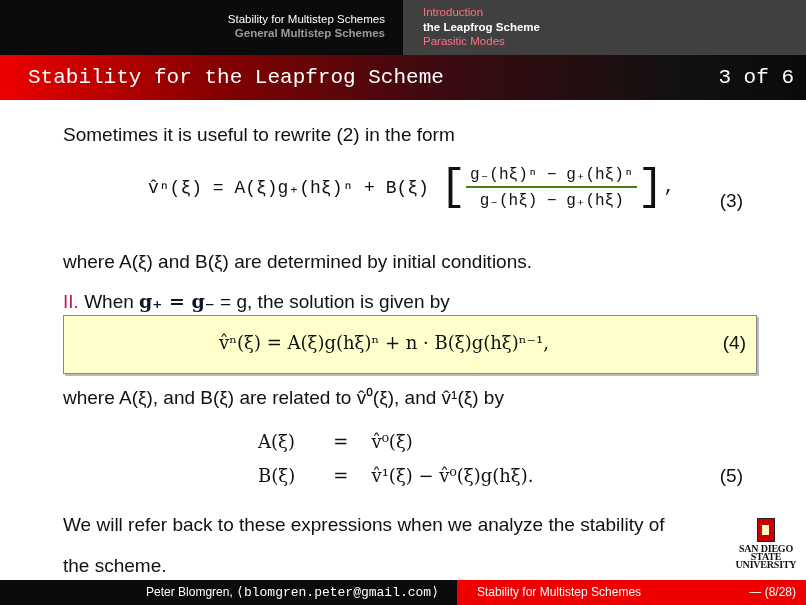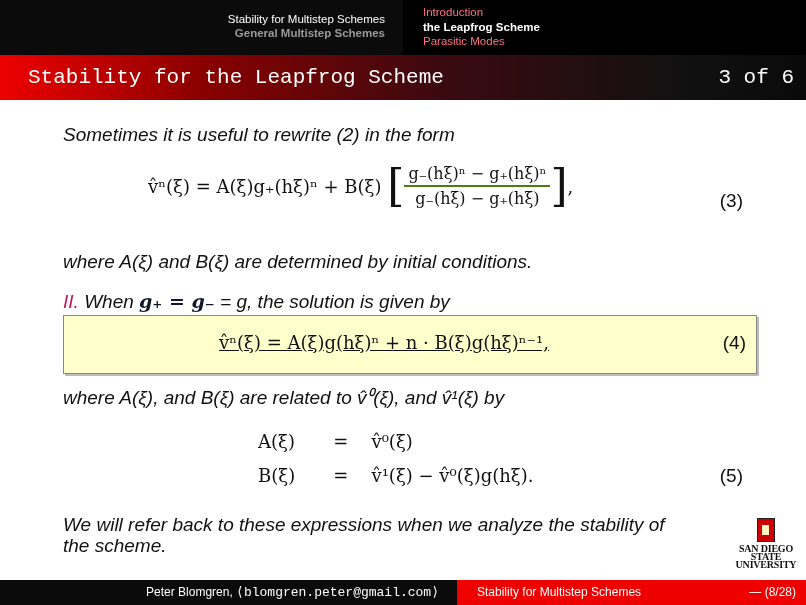--- a/index.html
+++ b/index.html
@@ -3,31 +3,31 @@
 <meta charset="utf-8">
 <style>
   html, body { margin:0; padding:0; }
   body { width:806px; height:605px; position:relative; overflow:hidden; background:#ffffff;
          font-family:"DejaVu Sans", sans-serif; color:#111; }
   .navbar { position:absolute; left:0; top:0; width:806px; height:55px; display:flex; }
   .nav-left { width:403px; height:55px; background:#0b0b0b; text-align:right; box-sizing:border-box;
               padding:12px 18px 0 0; font-size:11.5px; line-height:14px; font-family:"Liberation Sans", sans-serif; }
   .nav-left .cur { color:#ffffff; }
   .nav-left .dim { color:#9a9a9a;font-weight:bold; }
-  .nav-right { flex:1; height:55px; background:#000000; box-sizing:border-box; padding:5px 0 0 20px;
+  .nav-right { flex:1; height:55px; background:#404040; box-sizing:border-box; padding:5px 0 0 20px;
                font-size:11.5px; line-height:14.5px; font-family:"Liberation Sans", sans-serif; }
   .nav-right .dim { color:#ff7080; }
   .nav-right .cur { color:#ffffff; font-weight:bold; }
   .titlebar { position:absolute; left:0; top:55px; width:806px; height:45px;
               background:linear-gradient(90deg,#ee0000 0%,#8a0000 25%,#3a0a10 55%,#111 85%,#0a0a0a 100%);
               color:#fff; font-size:21px; font-family:Liberation Mono, monospace; }
   .titlebar .t { position:absolute; left:28px; top:11px; }
   .titlebar .p { position:absolute; right:12px; top:11px; }
   .content { position:absolute; left:63px; top:124px; width:690px; font-size:19px; font-family:"Liberation Sans", sans-serif; }
-  .line { position:absolute; left:0; white-space:nowrap;font-style:italic; }
+  .line { position:absolute; left:0; white-space:nowrap; }
   .eq { position:absolute; font-family:"DejaVu Serif", serif; font-size:18px; white-space:nowrap; }
   .eqnum { position:absolute; right:10px; font-family:"Liberation Sans", sans-serif; font-size:19px; }
   .frac { display:inline-block; vertical-align:middle; text-align:center; font-size:16px; }
   .frac .num { border-bottom:2px solid #4d7c0f; padding:0 4px 2px;text-align:right; }
   .frac .den { padding:2px 4px 0; }
   .bracket { display:inline-block; vertical-align:middle; font-size:44px; font-weight:200; line-height:44px; }
   .box { position:absolute; left:0; top:191px; width:692px; height:57px; background:#ffffcc;
          border:1px solid #888; box-shadow:2px 2px 0 #bbb; }
   .red { color:#be185d; }
   .blue { color:#0f172a; font-weight:bold; font-family:"DejaVu Serif", serif; }
@@ -57,56 +57,56 @@
 </div>
 
 <div class="titlebar">
   <span class="t">Stability for the Leapfrog Scheme</span>
   <span class="p">3 of 6</span>
 </div>
 
 <div class="content">
   <div class="line" style="top:0">Sometimes it is useful to rewrite (2) in the form</div>
 
-  <div class="eq" style="left:85px; top:40px;">
+  <div class="eq" style="left:85px; top:40px;font-family:Liberation Mono, monospace;">
     <span style="vertical-align:middle">v̂ⁿ(ξ) = A(ξ)g₊(hξ)ⁿ + B(ξ)</span>
     <span class="bracket">[</span><span class="frac"><div class="num">g₋(hξ)ⁿ − g₊(hξ)ⁿ</div><div class="den">g₋(hξ) − g₊(hξ)</div></span><span class="bracket">]</span><span style="vertical-align:middle">,</span>
   </div>
   <div class="eqnum" style="top:66px;">(3)</div>
 
   <div class="line" style="top:127px">where A(ξ) and B(ξ) are determined by initial conditions.</div>
 
   <div class="line" style="top:166px">
     <span class="red">II.</span>
     <span>When</span>
     <span class="blue">g₊ = g₋</span>
     <span>= g, the solution is given by</span>
   </div>
 
   <div class="box">
-    <div class="eq" style="left:155px; top:16px;text-decoration:underline;">v̂ⁿ(ξ) = A(ξ)g(hξ)ⁿ + n · B(ξ)g(hξ)ⁿ⁻¹,</div>
+    <div class="eq" style="left:155px; top:16px;">v̂ⁿ(ξ) = A(ξ)g(hξ)ⁿ + n · B(ξ)g(hξ)ⁿ⁻¹,</div>
     <div class="eqnum" style="top:16px;">(4)</div>
   </div>
 
   <div class="line" style="top:260px">where A(ξ), and B(ξ) are related to v̂⁰(ξ), and v̂¹(ξ) by</div>
 
   <div class="eq" style="left:195px; top:307px;">
     <span style="display:inline-block;width:52px">A(ξ)</span>
     <span style="display:inline-block;width:50px;text-align:center">=</span>
     <span>v̂⁰(ξ)</span>
   </div>
   <div class="eq" style="left:195px; top:341px;">
     <span style="display:inline-block;width:52px">B(ξ)</span>
     <span style="display:inline-block;width:50px;text-align:center">=</span>
     <span>v̂¹(ξ) − v̂⁰(ξ)g(hξ).</span>
   </div>
   <div class="eqnum" style="top:341px;">(5)</div>
 
   <div class="line" style="top:390px">We will refer back to these expressions when we analyze the stability of</div>
-  <div class="line" style="top:411px">the scheme.</div>
+  <div class="line" style="top:431px">the scheme.</div>
 </div>
 
 <div class="logo">
   <div class="shield"></div>
   <div class="txt">
     <div>SAN DIEGO STATE</div>
     <div>UNIVERSITY</div>
   </div>
 </div>
 

